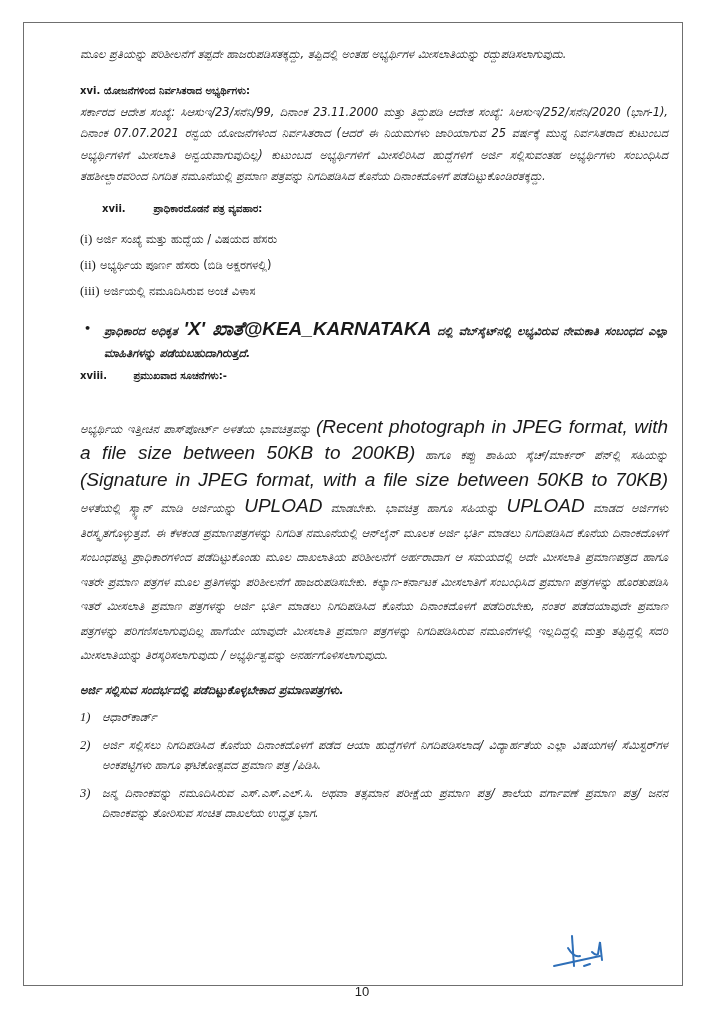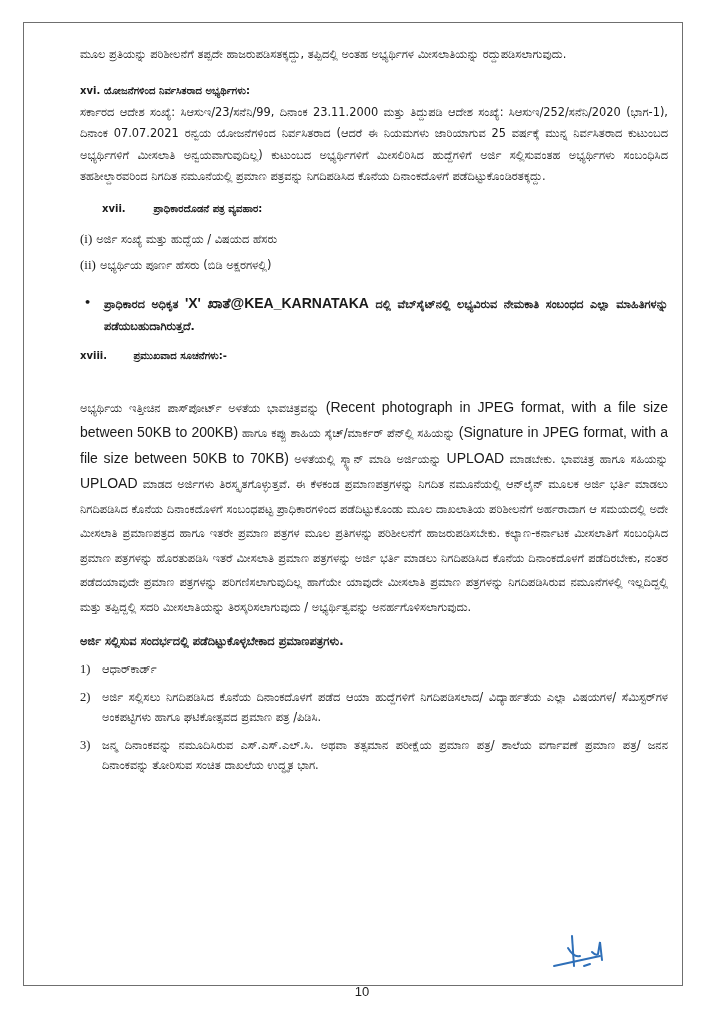--- a/index.html
+++ b/index.html
@@ -1,33 +1,33 @@
 <!DOCTYPE html>
 <html><head>
 <meta charset="utf-8">
 <style>
   html, body { margin: 0; padding: 0; background: #ffffff; }
   body { width: 724px; height: 1024px; position: relative; overflow: hidden;
          font-family: "DejaVu Sans", "Liberation Sans", sans-serif; color: #1a1a1a; }
   .frame { position: absolute; left: 23px; top: 22px; width: 660px; height: 964px;
            border: 1.5px solid #6f6f6f; box-sizing: border-box; }
   .content { position: absolute; left: 80px; top: 44px; width: 588px; font-size: 11.4px; line-height: 21.5px; }
-  .p { margin: 0; text-align: justify; }
+  .p { margin: 0; text-align: justify; font-style: italic; }
   .heading { font-weight: bold; font-size: 10px; margin: 14px 0 0 0; line-height: 22px; }
   .heading .num { display: inline-block; }
   .h17 { margin-top: 10px; padding-left: 22px; }
   .h17 .num { width: 48px; }
-  .h18 { margin-top: 7px; }
+  .h18 { margin-top: 0; }
   .h18 .num { width: 50px; }
   .list { margin: 6px 0 0 0; padding: 0; list-style: none; }
   .list li { line-height: 25px; }
   .list .mk { font-family: "Liberation Serif", serif; font-size: 13px; margin-right: 4px; }
   .bullet { position: relative; padding-left: 24px; margin-top: 14px; font-weight: bold; font-size: 11.2px; line-height: 22px; }
   .bullet .dot { position: absolute; left: 4px; top: 0; }
-  .latin { font-family: "Liberation Sans", sans-serif; font-size: 14px; }
+  .latin { font-family: "Liberation Sans", sans-serif; font-size: 19px; }
   .mt12 { margin-top: 28px; }
   .num-list { margin: 6px 0 0 0; padding: 0; list-style: none; }
   .num-list li { position: relative; padding-left: 22px; line-height: 20px; margin-bottom: 8px; }
   .num-list li .n { position: absolute; left: 0; top: 0; font-family: "Liberation Serif", serif; font-size: 12.5px; }
   .bold-line { font-weight: bold; margin-top: 12px; }
   .signature { position: absolute; left: 550px; top: 932px; width: 60px; height: 40px; }
   .page-num { position: absolute; left: 0; width: 724px; top: 984px; text-align: center;
               font-family: "Liberation Sans", sans-serif; font-size: 13px; color: #222; }
 </style>
 </head>
@@ -46,20 +46,21 @@
   <p class="p">ಸರ್ಕಾರದ ಆದೇಶ ಸಂಖ್ಯೆ: ಸಿಆಸುಇ/23/ಸನೆನಿ/99, ದಿನಾಂಕ 23.11.2000 ಮತ್ತು ತಿದ್ದುಪಡಿ ಆದೇಶ ಸಂಖ್ಯೆ: ಸಿಆಸುಇ/252/ಸನೆನಿ/2020 (ಭಾಗ-1), ದಿನಾಂಕ 07.07.2021 ರನ್ವಯ ಯೋಜನೆಗಳಿಂದ ನಿರ್ವಸಿತರಾದ (ಆದರೆ ಈ ನಿಯಮಗಳು ಜಾರಿಯಾಗುವ 25 ವರ್ಷಕ್ಕೆ ಮುನ್ನ ನಿರ್ವಸಿತರಾದ ಕುಟುಂಬದ ಅಭ್ಯರ್ಥಿಗಳಿಗೆ ಮೀಸಲಾತಿ ಅನ್ವಯವಾಗುವುದಿಲ್ಲ) ಕುಟುಂಬದ ಅಭ್ಯರ್ಥಿಗಳಿಗೆ ಮೀಸಲಿರಿಸಿದ ಹುದ್ದೆಗಳಿಗೆ ಅರ್ಜಿ ಸಲ್ಲಿಸುವಂತಹ ಅಭ್ಯರ್ಥಿಗಳು ಸಂಬಂಧಿಸಿದ ತಹಶೀಲ್ದಾರವರಿಂದ ನಿಗದಿತ ನಮೂನೆಯಲ್ಲಿ ಪ್ರಮಾಣ ಪತ್ರವನ್ನು ನಿಗದಿಪಡಿಸಿದ ಕೊನೆಯ ದಿನಾಂಕದೊಳಗೆ ಪಡೆದಿಟ್ಟುಕೊಂಡಿರತಕ್ಕದ್ದು.</p>
 
   <div class="heading h17">
     <span class="num">xvii.</span>
     <span>ಪ್ರಾಧಿಕಾರದೊಡನೆ ಪತ್ರ ವ್ಯವಹಾರ:</span>
   </div>
 
   <ul class="list">
     <li><span class="mk">(i)</span><span>ಅರ್ಜಿ ಸಂಖ್ಯೆ ಮತ್ತು ಹುದ್ದೆಯ / ವಿಷಯದ ಹೆಸರು</span></li>
     <li><span class="mk">(ii)</span><span>ಅಭ್ಯರ್ಥಿಯ ಪೂರ್ಣ ಹೆಸರು (ಬಿಡಿ ಅಕ್ಷರಗಳಲ್ಲಿ)</span></li>
+    <li><span class="mk">(iii)</span><span>ಅರ್ಜಿಯಲ್ಲಿ ನಮೂದಿಸಿರುವ ಅಂಚೆ ವಿಳಾಸ</span></li>
   </ul>
 
   <div class="bullet p">
     <span class="dot">•</span>
     <span>ಪ್ರಾಧಿಕಾರದ ಅಧಿಕೃತ </span><span class="latin">'X' ಖಾತೆ@KEA_KARNATAKA</span><span> ದಲ್ಲಿ ವೆಬ್‌ಸೈಟ್‌ನಲ್ಲಿ ಲಭ್ಯವಿರುವ ನೇಮಕಾತಿ ಸಂಬಂಧದ ಎಲ್ಲಾ ಮಾಹಿತಿಗಳನ್ನು ಪಡೆಯಬಹುದಾಗಿರುತ್ತದೆ.</span>
   </div>
 
   <div class="heading h18">
     <span class="num">xviii.</span>
     <span>ಪ್ರಮುಖವಾದ ಸೂಚನೆಗಳು:-</span>

